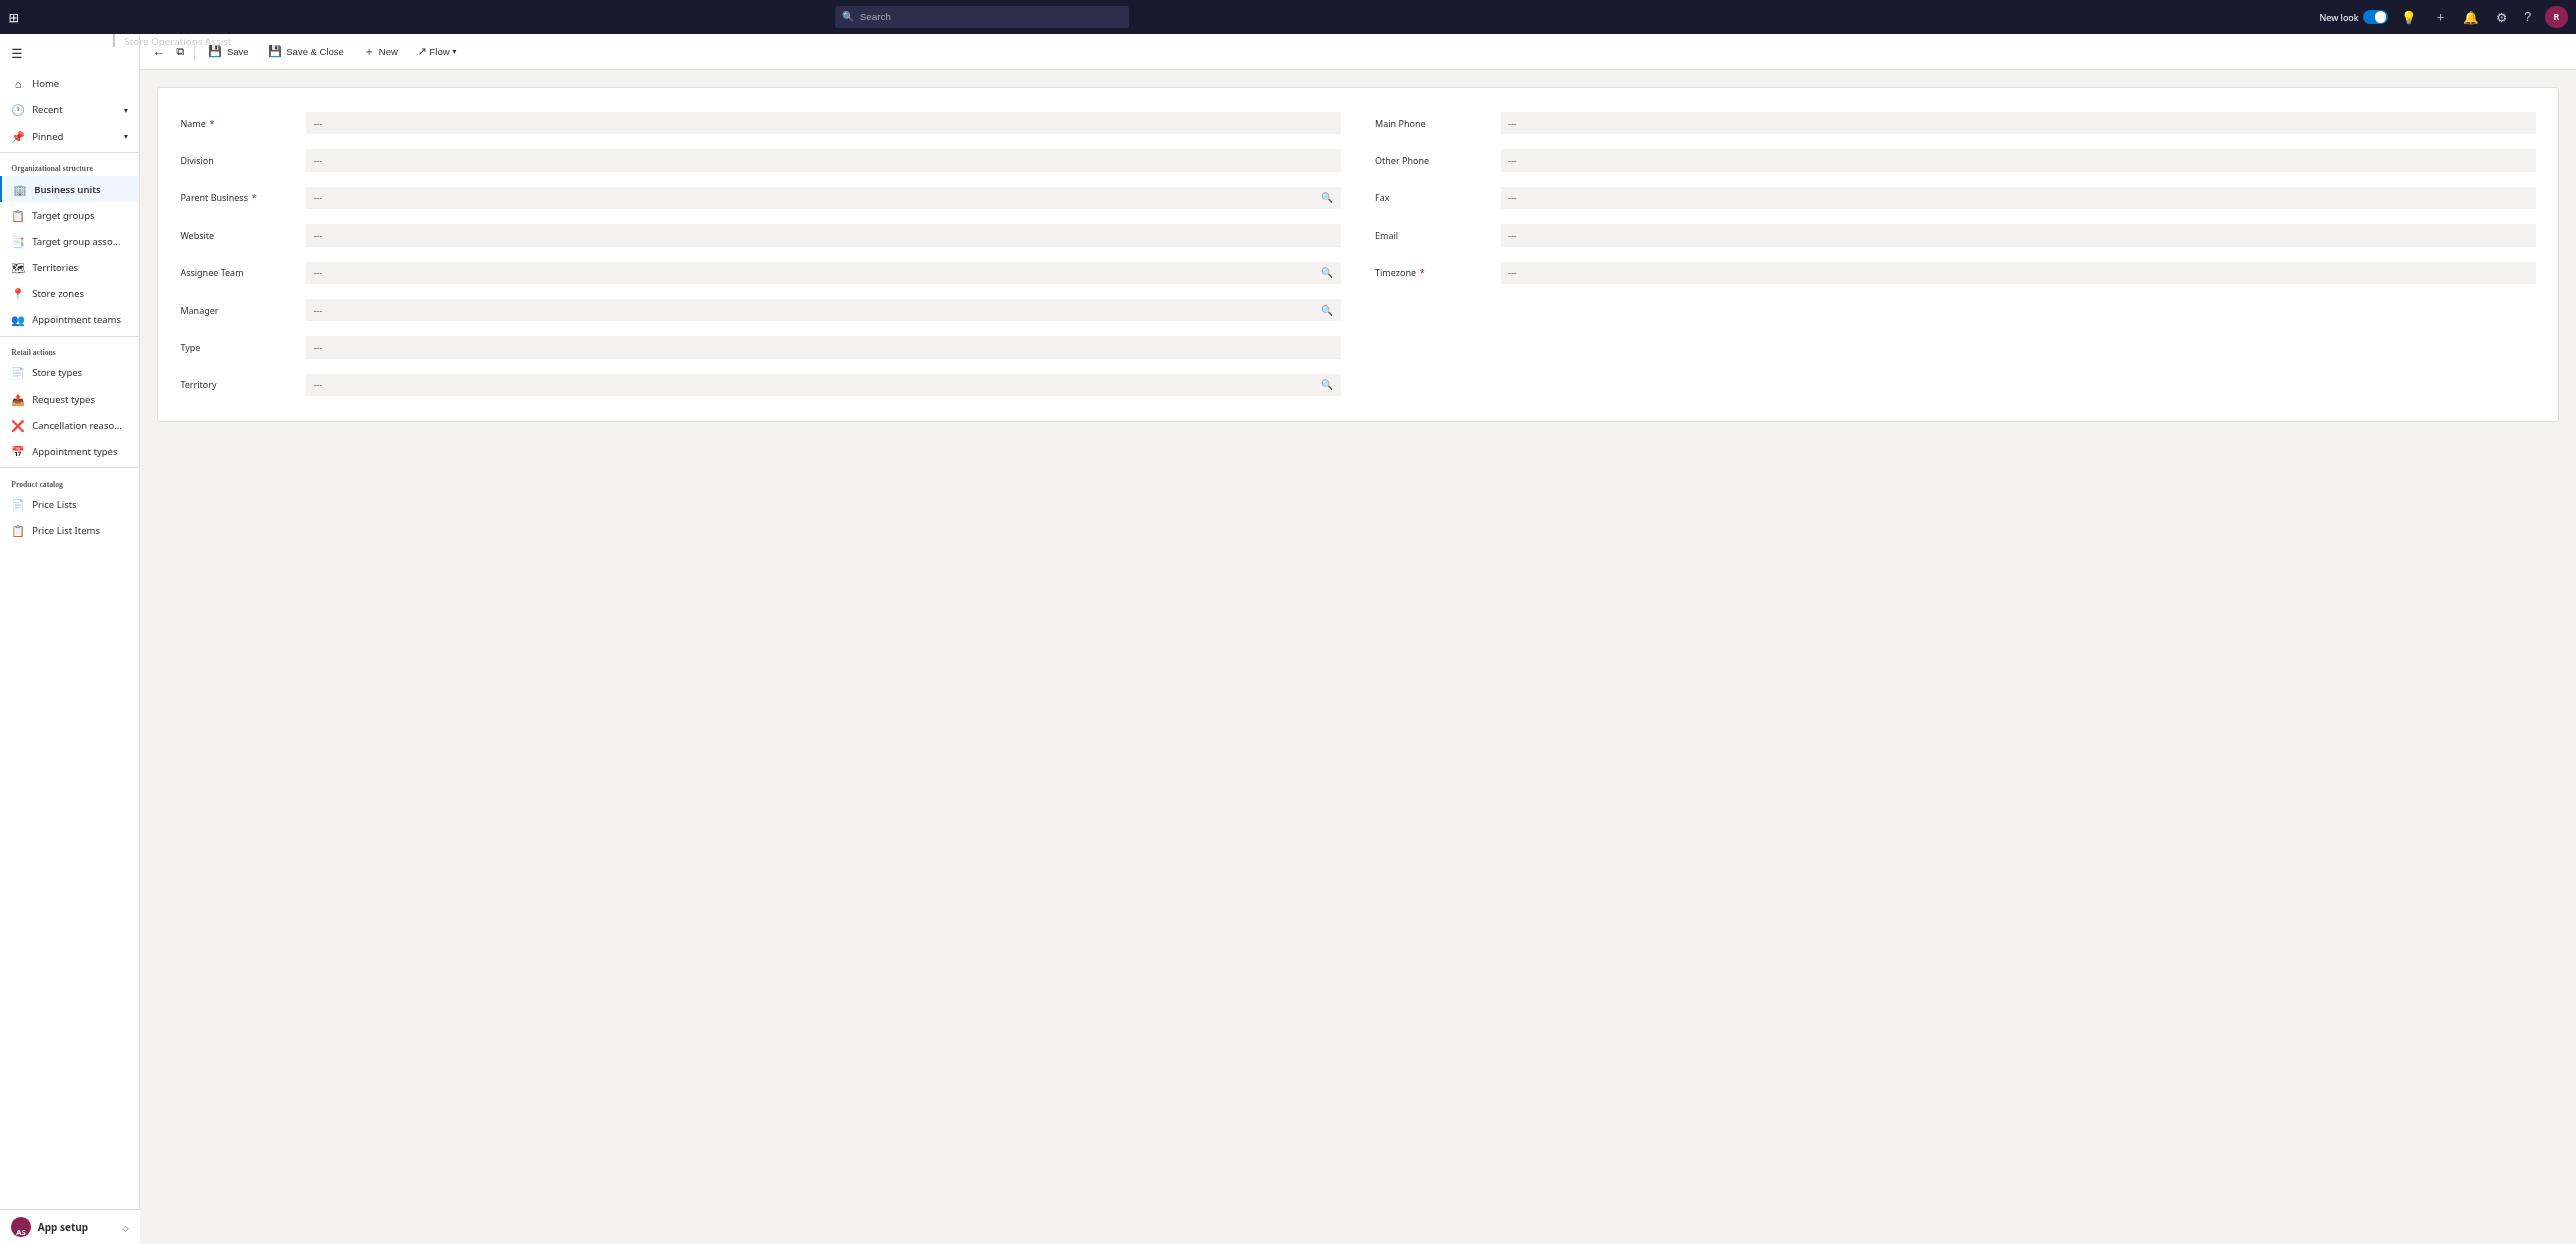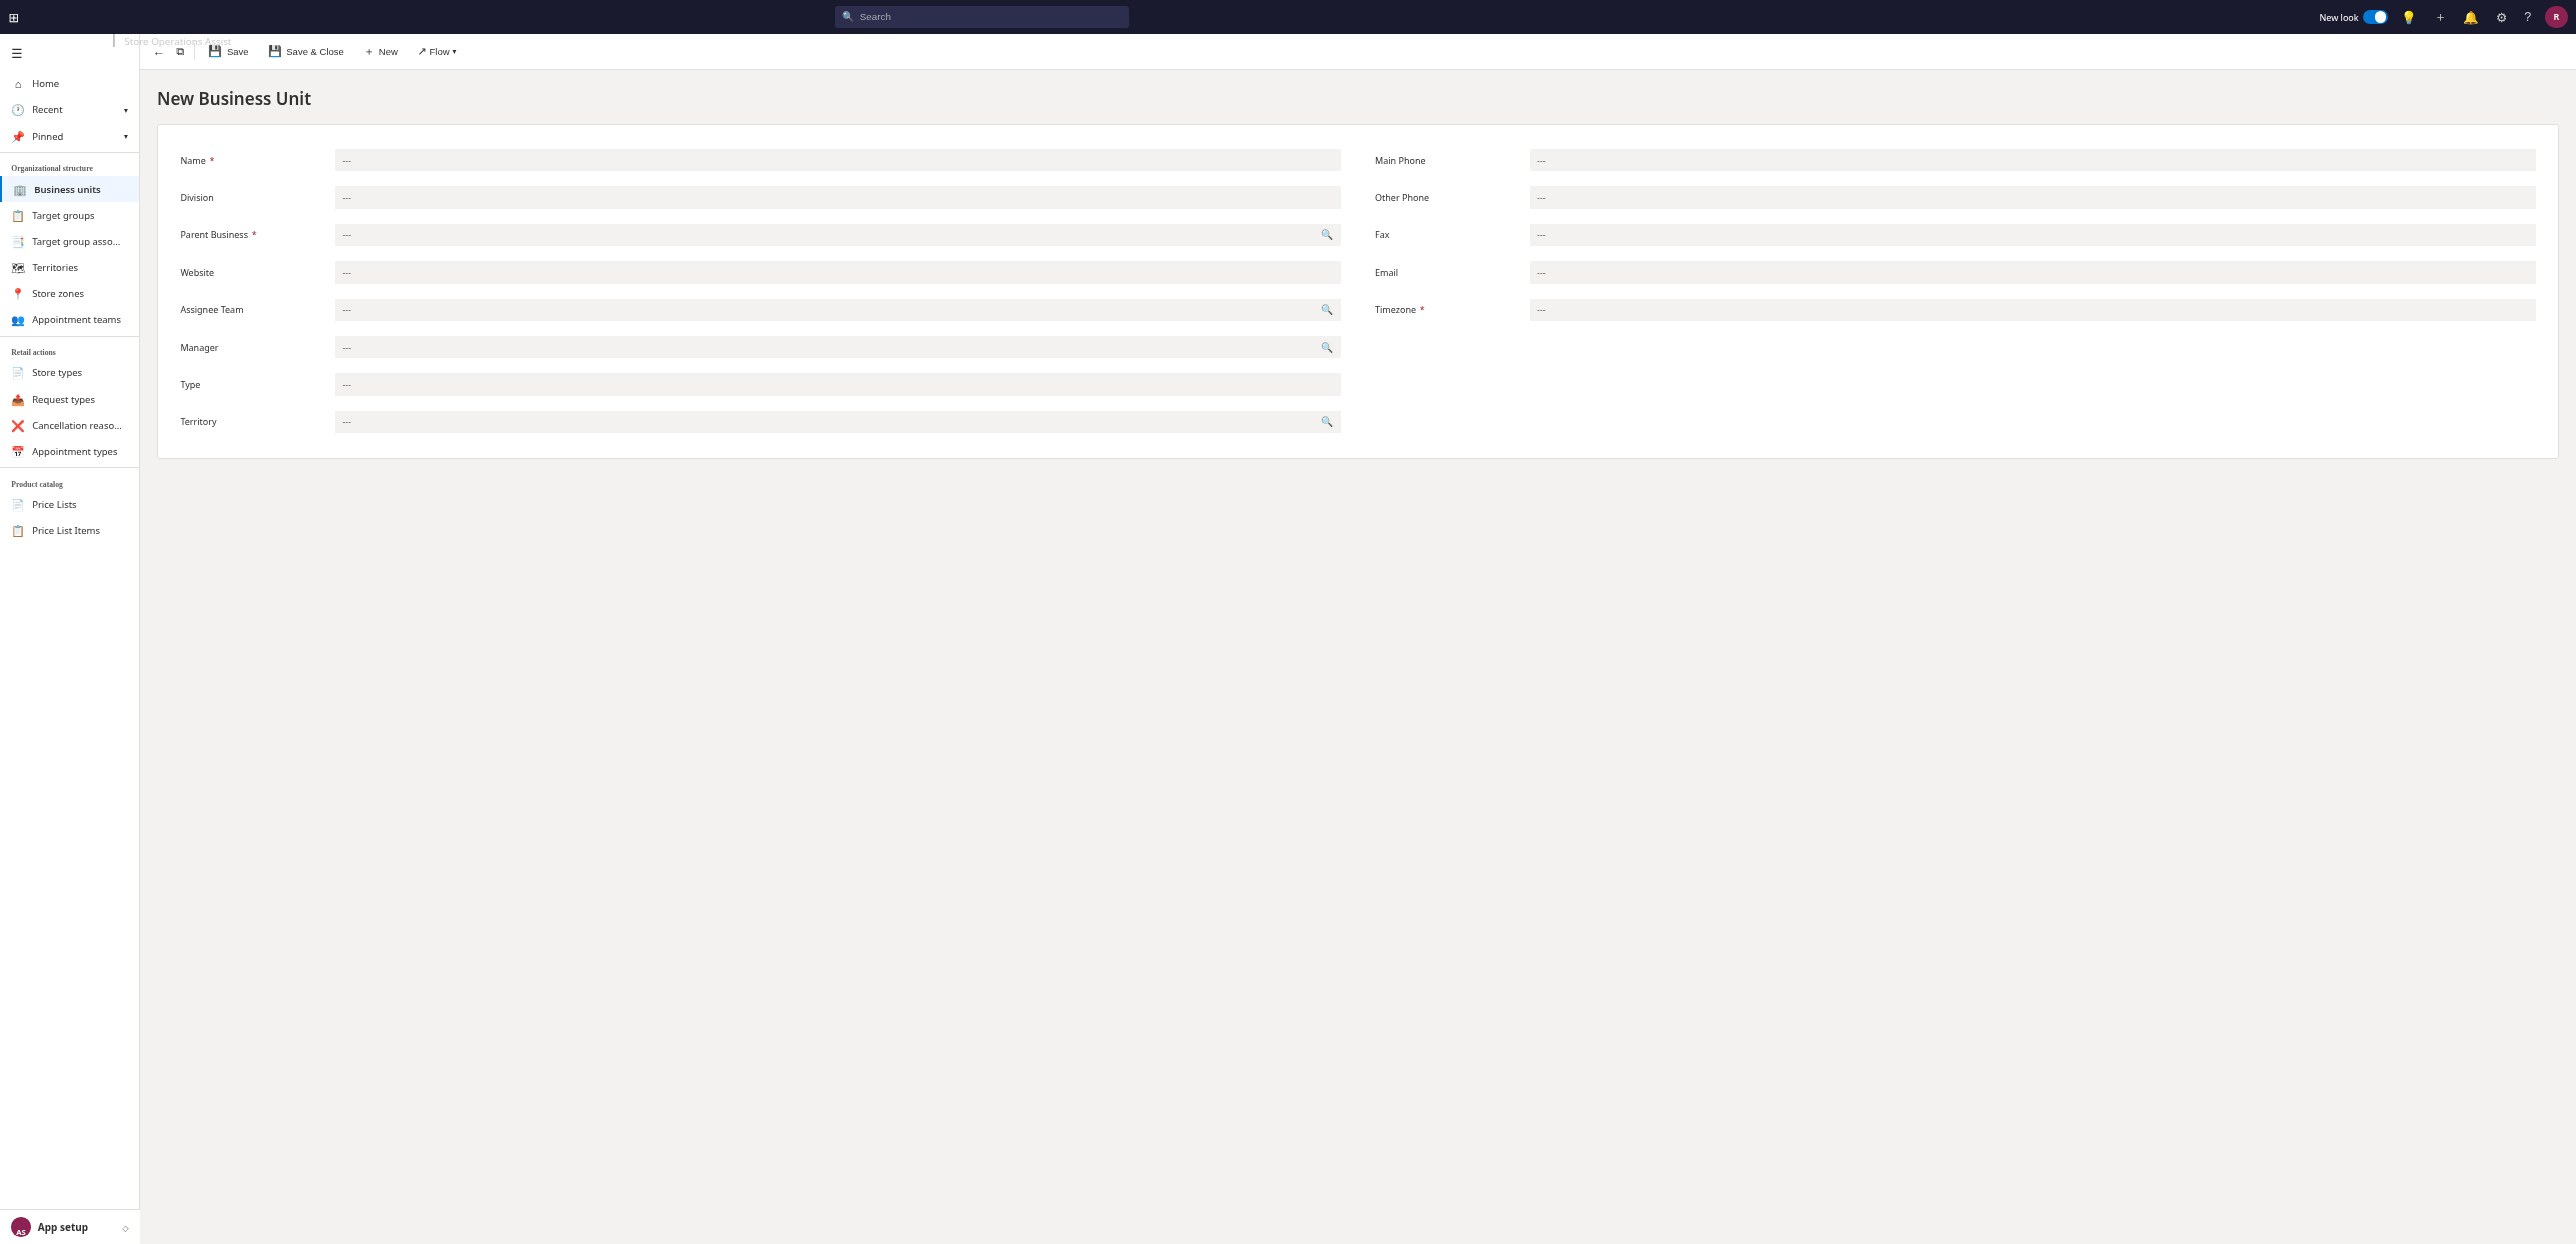--- a/index.html
+++ b/index.html
@@ -110,21 +110,21 @@
     .tab {
       padding: 9.8px 11.2px; font-size: 9.8px; cursor: pointer; color: #605e5c;
       border-bottom: 1.4px solid transparent; margin-bottom: -0.7px;
     }
     .tab.active { color: #0078d4; border-bottom-color: #0078d4; font-weight: 600; }
 
     
     .form-body { padding: 17px 22.4px; display: grid; grid-template-columns: 1fr 1fr; gap: 0 34px; }
     .field-row {
       display: grid; grid-template-columns: 126px 1fr; align-items: center;
-      padding: 7px 0; border-bottom: 0.7px solid transparent; gap: 29px;
+      padding: 7px 0; border-bottom: 0.7px solid transparent;
     }
     .field-label {
       font-size: 9px; color: #323130; padding-right: 8.4px;
     }
     .field-label .required { color: #a4262c; margin-left: 1.4px; }
     .field-input {
       background: #f3f2f1; border: none; padding: 4.2px 7px; font-size: 9px;
       color: #605e5c; min-height: 22.4px; display: flex; align-items: center;
       position: relative;
     }
@@ -283,21 +283,20 @@
       <span>New</span>
     </button>
     <button class="toolbar-btn flow-btn">
       <span class="btn-icon">↗</span>
       <span>Flow</span>
       <span class="chevron-down">▾</span>
     </button>
   </div>
 
   <div class="page-content">
-    <h1 class="page-title">New Business Unit</h1>
 
     <div class="form-card">
 
 
       <div class="form-body">
 
         <div>
 
           <div class="field-row">
             <span class="field-label">

